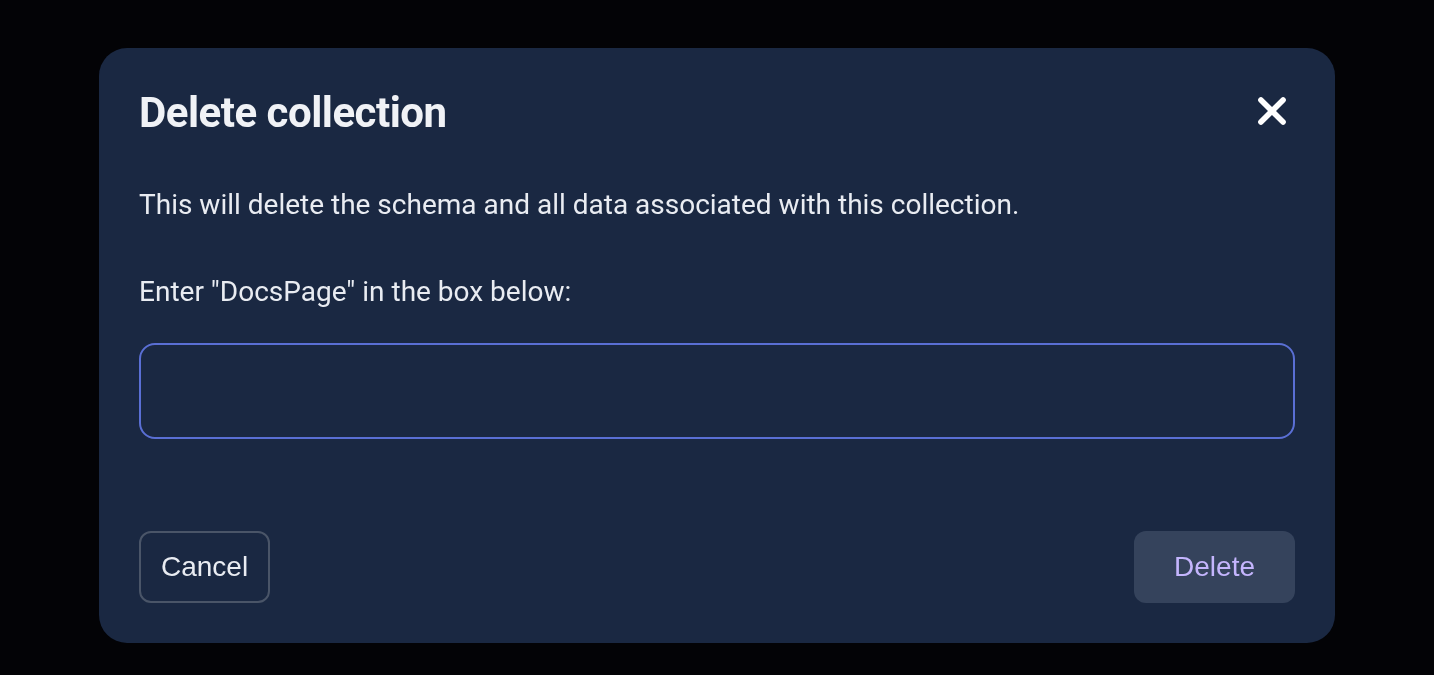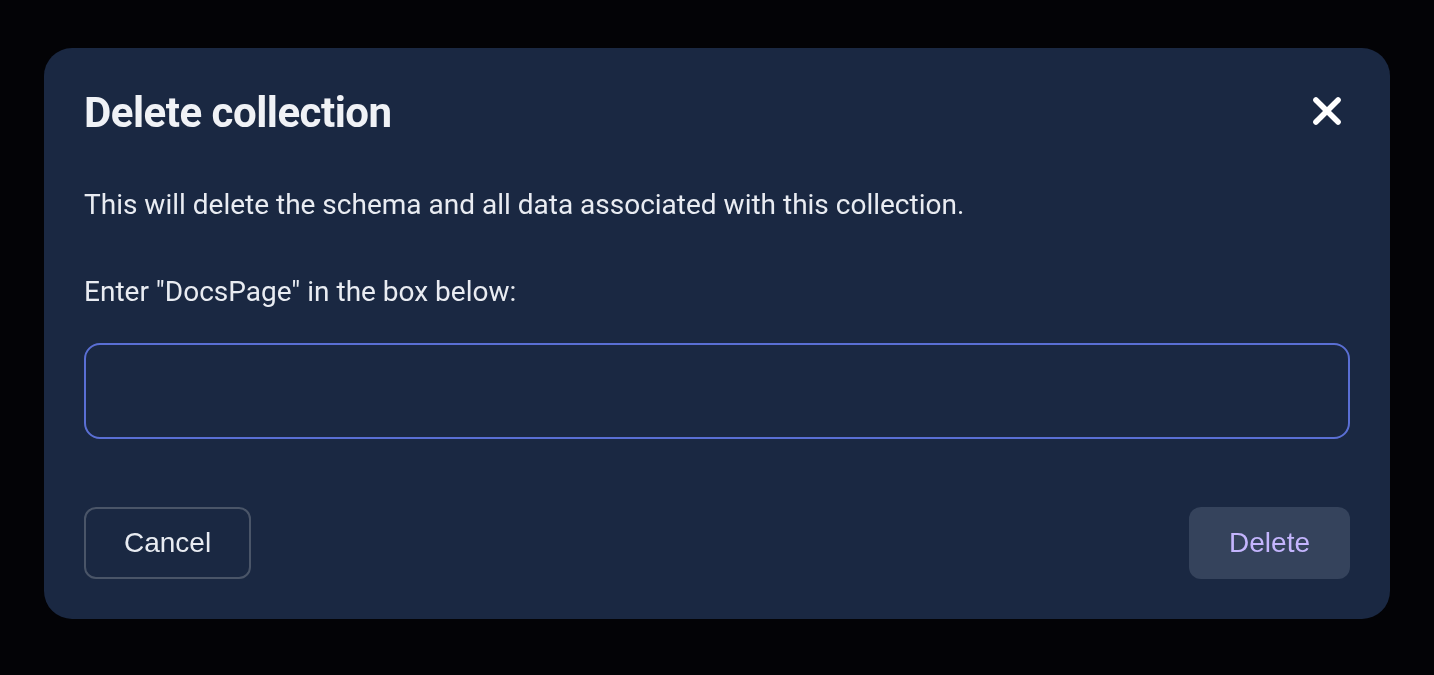--- a/index.html
+++ b/index.html
@@ -11,21 +11,21 @@
       width: 1434px;
       height: 675px;
       background: #030306;
       font-family: -apple-system, BlinkMacSystemFont, "Segoe UI", Roboto, Helvetica, Arial, sans-serif;
       display: flex;
       align-items: flex-start;
       justify-content: center;
       padding-top: 48px;
     }
     .dialog {
-      width: 1346px;
+      width: 1236px;
       background: #1a2842;
       border-radius: 28px;
       padding: 40px;
       color: #e9ecf2;
       position: relative;
     }
     .dialog-header {
       display: flex;
       justify-content: space-between;
       align-items: flex-start;
@@ -45,21 +45,21 @@
       padding: 4px;
       display: flex;
       align-items: center;
       justify-content: center;
     }
     .close-btn svg {
       width: 38px;
       height: 38px;
     }
     .dialog-body {
-      margin-bottom: 68px;
+      margin-bottom: 92px;
     }
     .warning-text {
       font-size: 28px;
       font-weight: 400;
       color: #e9ecf2;
       margin-bottom: 48px;
       line-height: 1.4;
     }
     .prompt-text {
       font-size: 28px;
@@ -83,21 +83,21 @@
       display: flex;
       justify-content: space-between;
       align-items: center;
     }
     .cancel-btn {
       background: transparent;
       border: 2px solid #4a5568;
       color: #e9ecf2;
       font-size: 28px;
       font-weight: 400;
-      padding: 18px 38px;
+      padding: 18px 20px;
       border-radius: 12px;
       cursor: pointer;
     }
     .delete-btn {
       background: #35435c;
       border: none;
       color: #c4b5fd;
       font-size: 28px;
       font-weight: 400;
       padding: 20px 40px;

